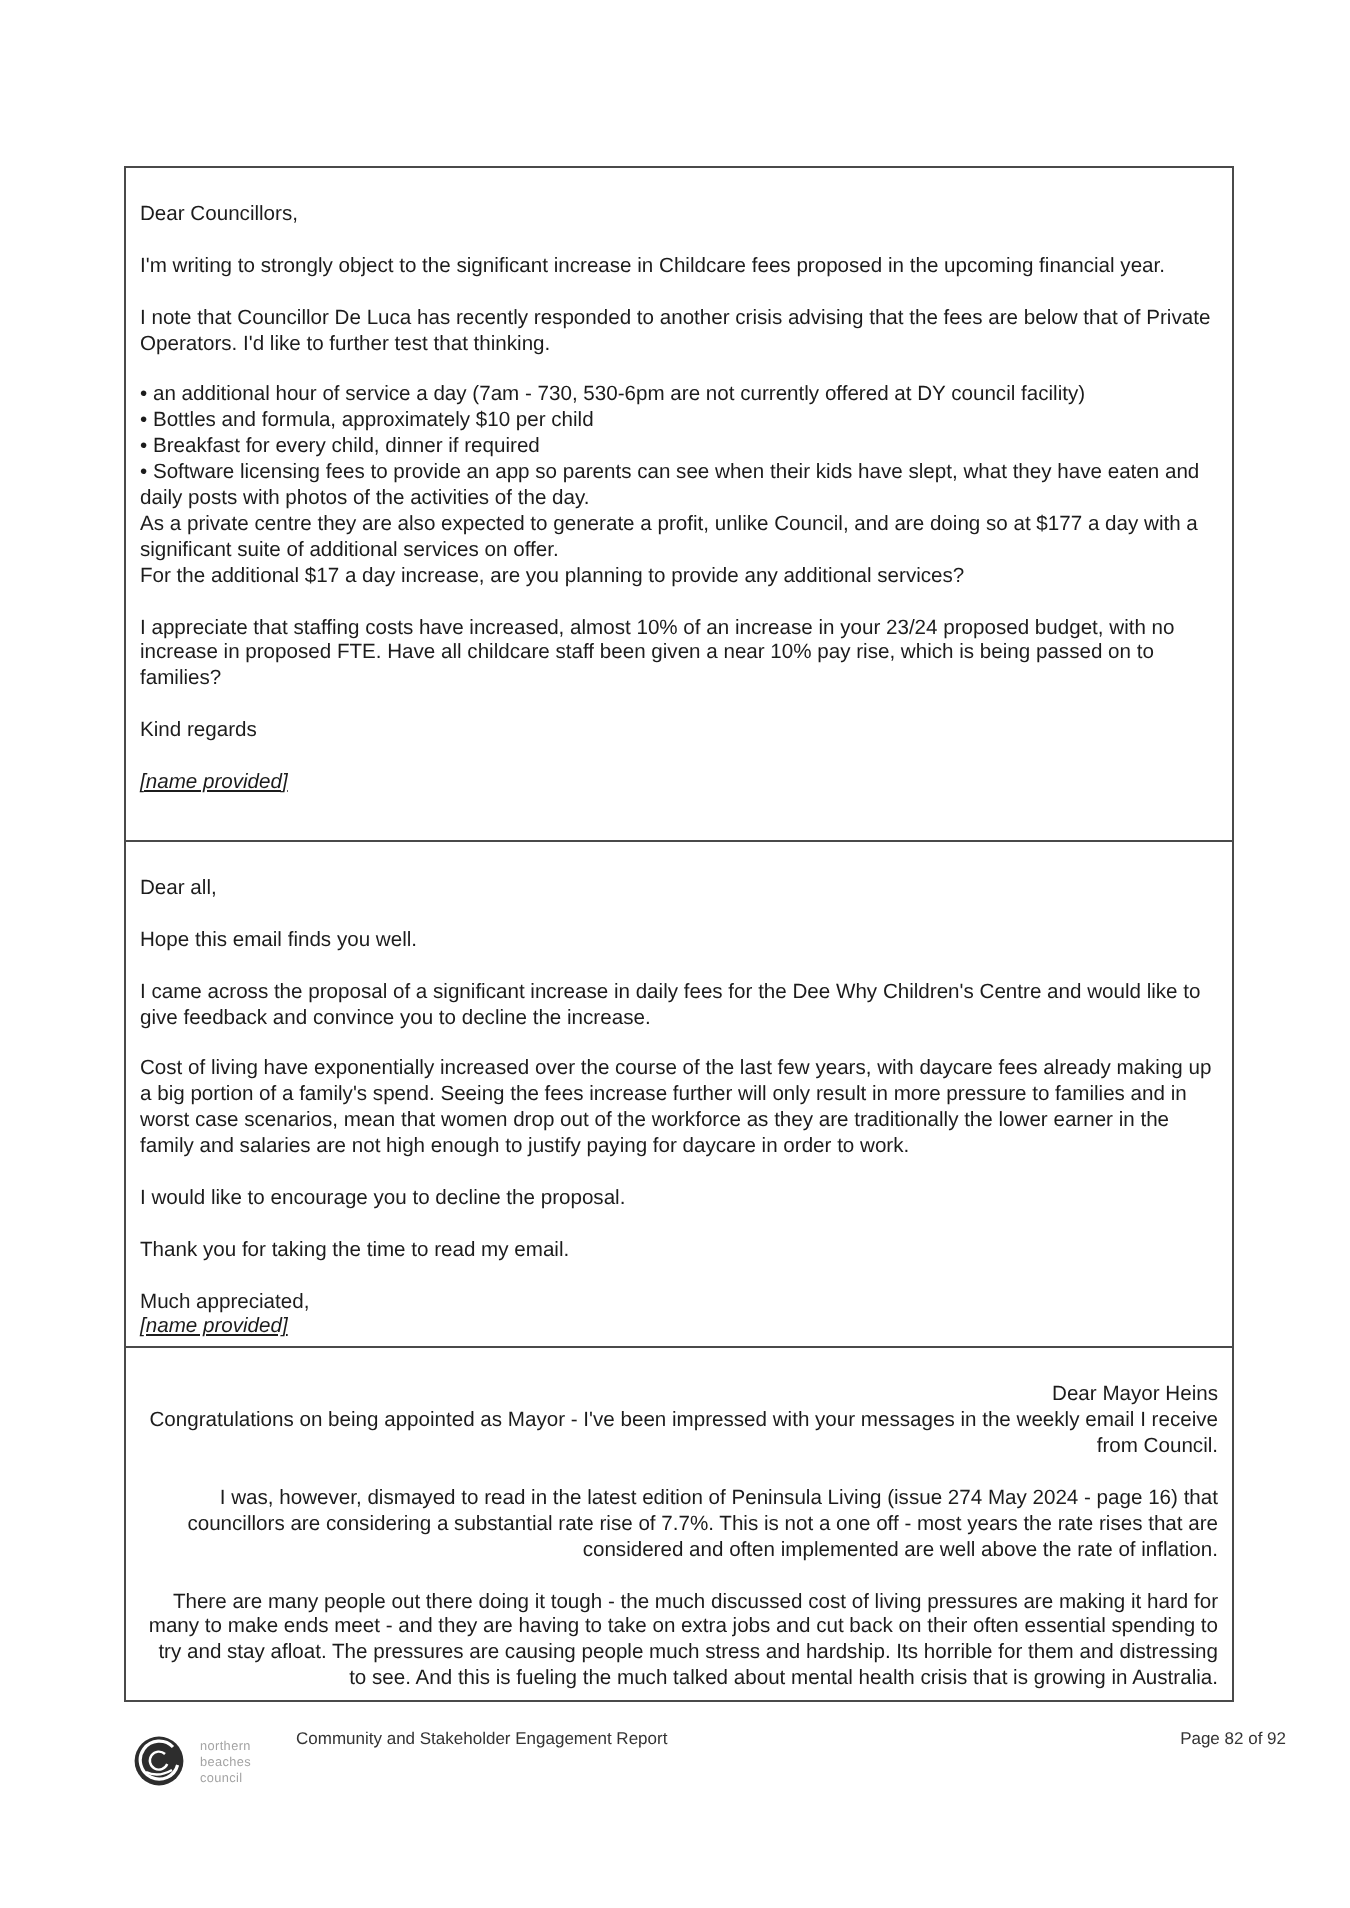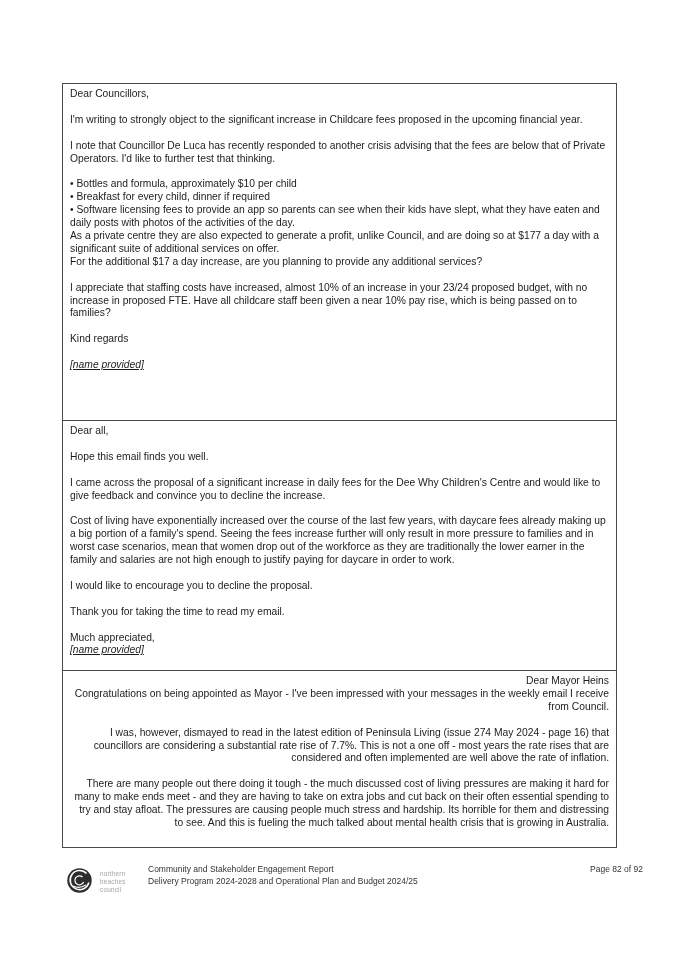--- a/index.html
+++ b/index.html
@@ -13,21 +13,21 @@
     margin:0 auto;
   }
   .email-stack{
     position:absolute;left:62px;top:83px;width:555px;
   }
   .email-box{
     box-sizing:border-box;
     width:555px;
     border:1px solid #4a4a4a;
     background:#ffffff;
-    padding:4px 7px 2px 7px;
+    padding:18px 7px 2px 7px;
     font-size:10.3px;
     line-height:12.9px;
   }
   .email-box + .email-box{margin-top:-1px;}
   .email-box-1{min-height:338px;}
   .email-box-2{min-height:251px;}
   .email-box-3{min-height:178px;text-align:right;}
   .para{margin:0;min-height:12.9px;white-space:pre-wrap;}
   .para.italic{font-style:italic;text-decoration:underline;}
   .footer{
@@ -57,20 +57,21 @@
 <div class="page">
 
   <div class="email-stack">
     <div class="email-box email-box-1">
         <div class="para">Dear Councillors,</div>
         <div class="para">&nbsp;</div>
         <div class="para">I'm writing to strongly object to the significant increase in Childcare fees proposed in the upcoming financial year.</div>
         <div class="para">&nbsp;</div>
         <div class="para">I note that Councillor De Luca has recently responded to another crisis advising that the fees are below that of Private Operators. I'd like to further test that thinking.</div>
         <div class="para">&nbsp;</div>
+        <div class="para">• an additional hour of service a day (7am - 730, 530-6pm are not currently offered at DY council facility)</div>
         <div class="para">• Bottles and formula, approximately $10 per child</div>
         <div class="para">• Breakfast for every child, dinner if required</div>
         <div class="para">• Software licensing fees to provide an app so parents can see when their kids have slept, what they have eaten and daily posts with photos of the activities of the day.</div>
         <div class="para">As a private centre they are also expected to generate a profit, unlike Council, and are doing so at $177 a day with a significant suite of additional services on offer.</div>
         <div class="para">For the additional $17 a day increase, are you planning to provide any additional services?</div>
         <div class="para">&nbsp;</div>
         <div class="para">I appreciate that staffing costs have increased, almost 10% of an increase in your 23/24 proposed budget, with no increase in proposed FTE. Have all childcare staff been given a near 10% pay rise, which is being passed on to families?</div>
         <div class="para">&nbsp;</div>
         <div class="para">Kind regards</div>
         <div class="para">&nbsp;</div>
@@ -111,18 +112,17 @@
         <path d="M7 19 q 6 3 13 -1" fill="none" stroke="#ffffff" stroke-width="1.2"></path>
       </svg>
       <div class="logo-text">
         <div>northern</div>
         <div>beaches</div>
         <div>council</div>
       </div>
     </div>
     <div class="footer-center">
       <div>Community and Stakeholder Engagement Report</div>
-      <div>Delivery Program 2024-2028 and Operational Plan and Budget 2024/25</div>
     </div>
     <div class="footer-page">Page 82 of 92</div>
   </div>
 
 </div>
 
 </body></html>

